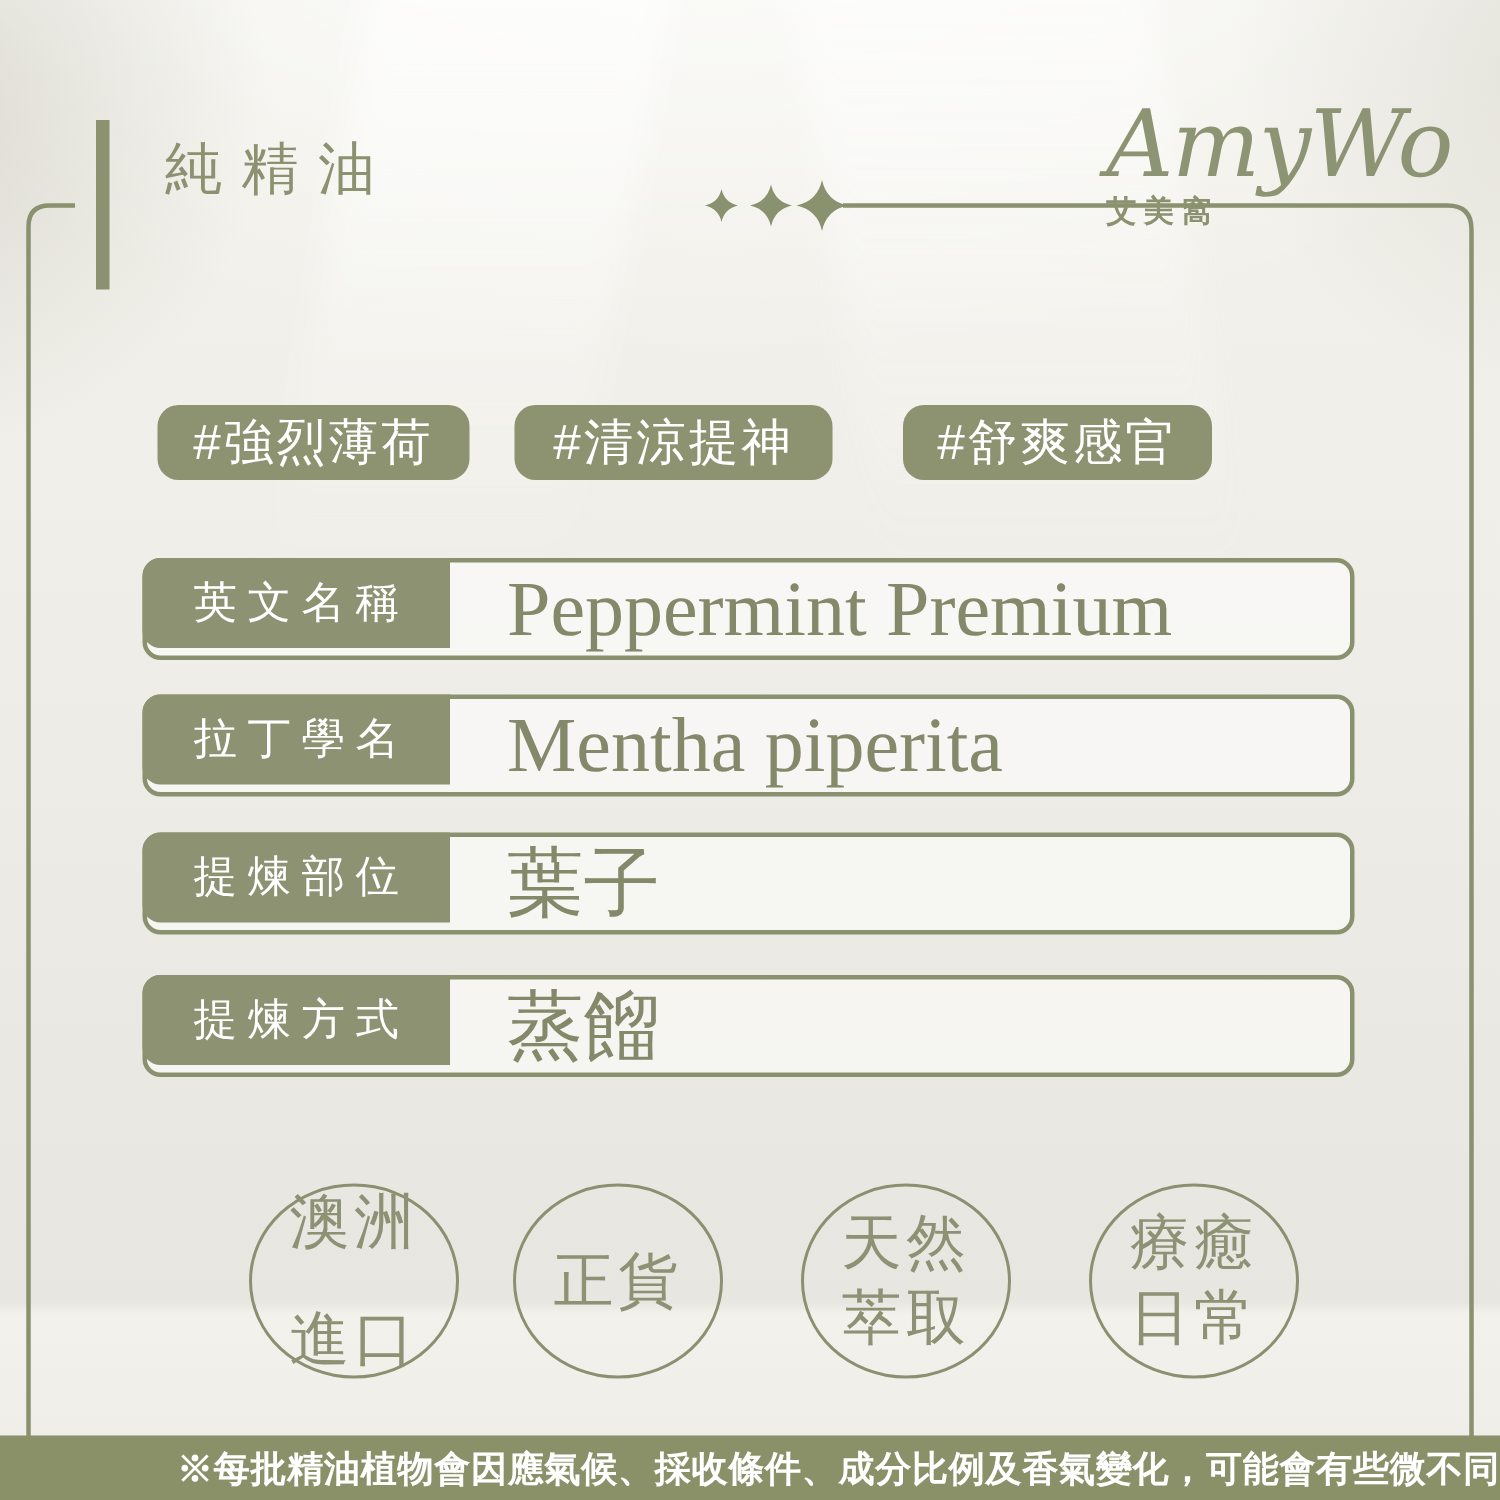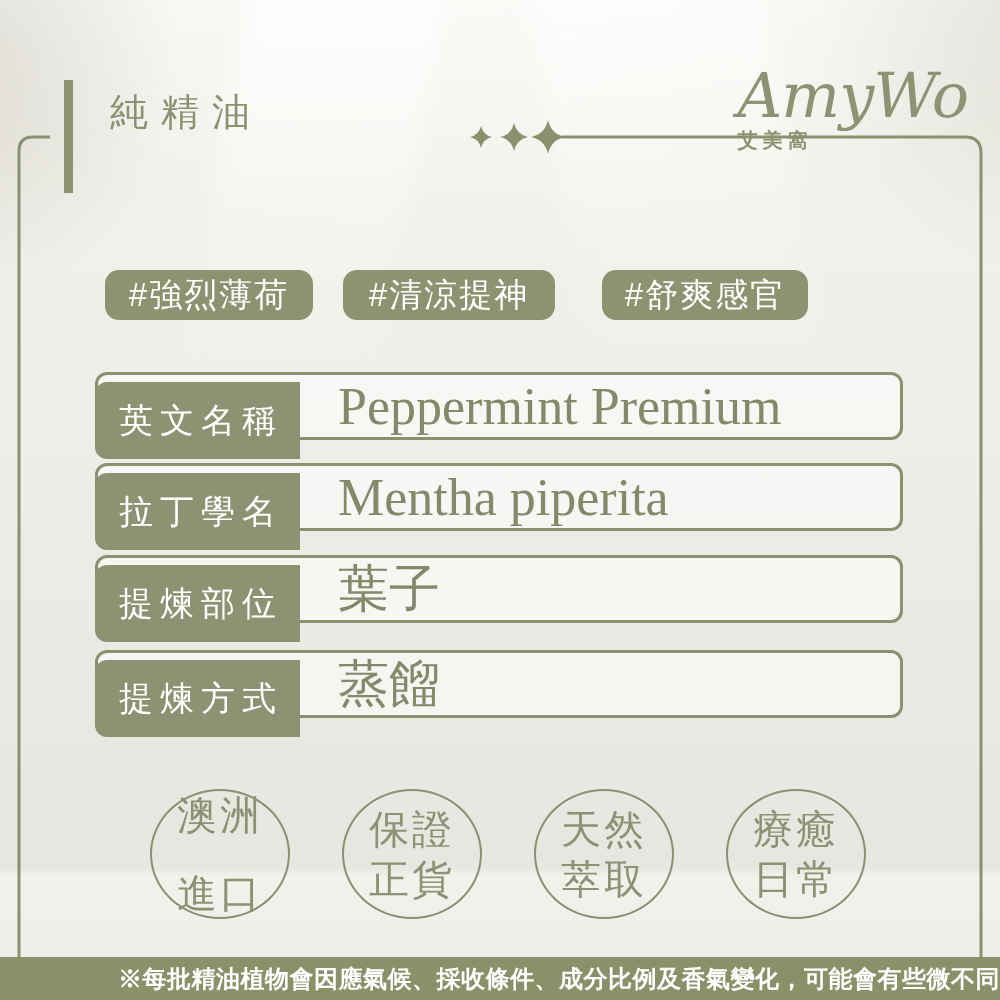--- a/index.html
+++ b/index.html
@@ -37,30 +37,30 @@
   .tag.t0{left:105px;width:208px;}
   .tag.t1{left:343px;width:212px;}
   .tag.t2{left:602px;width:206px;}
 
   .spec-row{position:absolute;left:95px;width:808px;height:68px;z-index:2;}
   .spec-row .value-box{position:absolute;left:0;top:0;right:0;bottom:0;
       border:3px solid #8a916e;border-radius:12px;background:rgba(255,255,255,0.55);
       display:flex;align-items:center;padding-left:240px;box-sizing:border-box;
       color:#84896a;font-size:51px;}
   .spec-row.serif .value-box{font-family:"Liberation Serif",serif;font-size:52px;color:#84896a;}
-  .spec-row .label-box{position:absolute;left:0;top:10px;width:205px;height:77px;background:#8d9272;
+  .spec-row .label-box{position:absolute;left:0;top:0;width:205px;height:60px;background:#8d9272;
       border-radius:12px 0 0 12px;display:flex;align-items:center;justify-content:center;
-      color:#ffffff;font-size:34px;letter-spacing:7px;padding-left:7px;box-sizing:border-box;}
+      color:#ffffff;font-size:29px;letter-spacing:7px;padding-left:7px;box-sizing:border-box;}
   .row0{top:372px;} .row1{top:463px;} .row2{top:555px;} .row3{top:650px;}
 
   .features{position:absolute;left:0;top:789px;width:1000px;height:130px;z-index:2;}
   .feature{position:absolute;width:140px;height:130px;border:2.5px solid #8b9170;border-radius:50%;
       box-sizing:border-box;display:flex;flex-direction:column;align-items:center;justify-content:center;
       color:#8c9273;font-size:40px;font-weight:500;letter-spacing:3px;line-height:1.25;}
-  .feature.f0{left:150px;gap:28px;} .feature.f1{left:342px;} .feature.f2{left:534px;} .feature.f3{left:726px;}
+  .feature.f0{left:166px;gap:28px;} .feature.f1{left:342px;} .feature.f2{left:534px;} .feature.f3{left:726px;}
 
   .disclaimer{position:absolute;left:0;top:957px;width:1000px;height:43px;background:#8a9068;z-index:3;
       display:flex;align-items:center;justify-content:flex-end;color:#ffffff;
       font-size:24px;font-weight:bold;letter-spacing:0.5px;}
 </style>
 </head>
 <body>
 
 <div class="canvas">
 
@@ -108,21 +108,20 @@
     <div class="value-box">蒸餾</div>
     <div class="label-box">提煉方式</div>
   </div>
 
   <div class="features">
     <div class="feature f0">
       <span>澳洲</span>
       <span>進口</span>
     </div>
     <div class="feature f1">
-      <span>保證</span>
       <span>正貨</span>
     </div>
     <div class="feature f2">
       <span>天然</span>
       <span>萃取</span>
     </div>
     <div class="feature f3">
       <span>療癒</span>
       <span>日常</span>
     </div>

